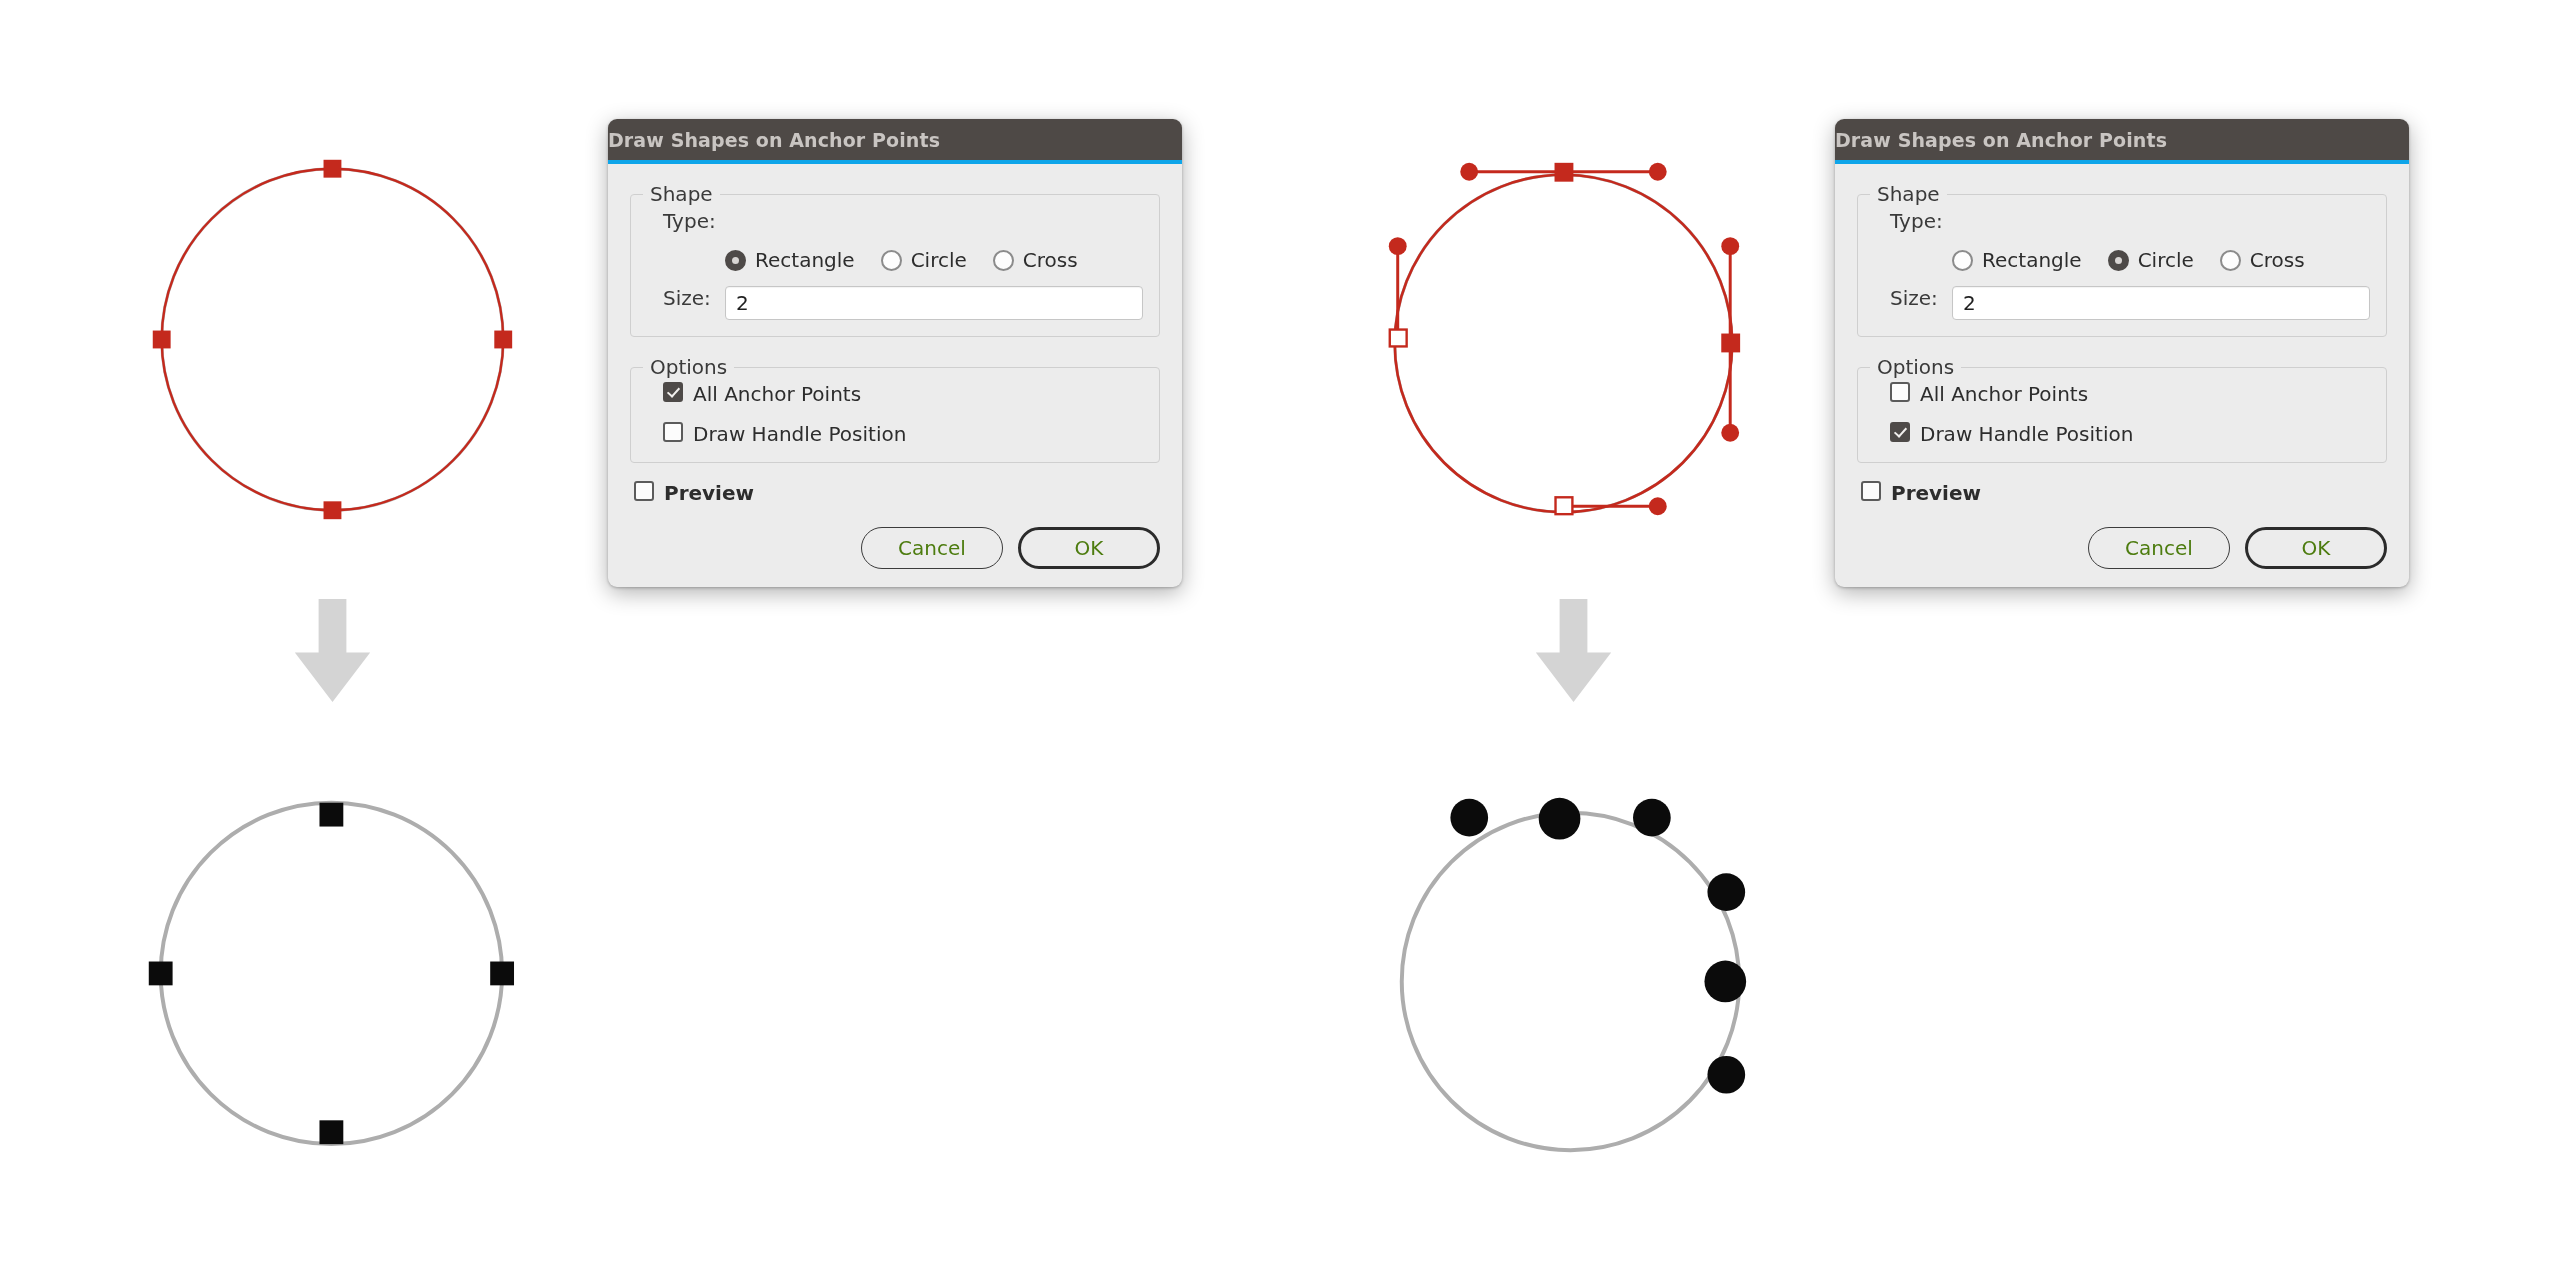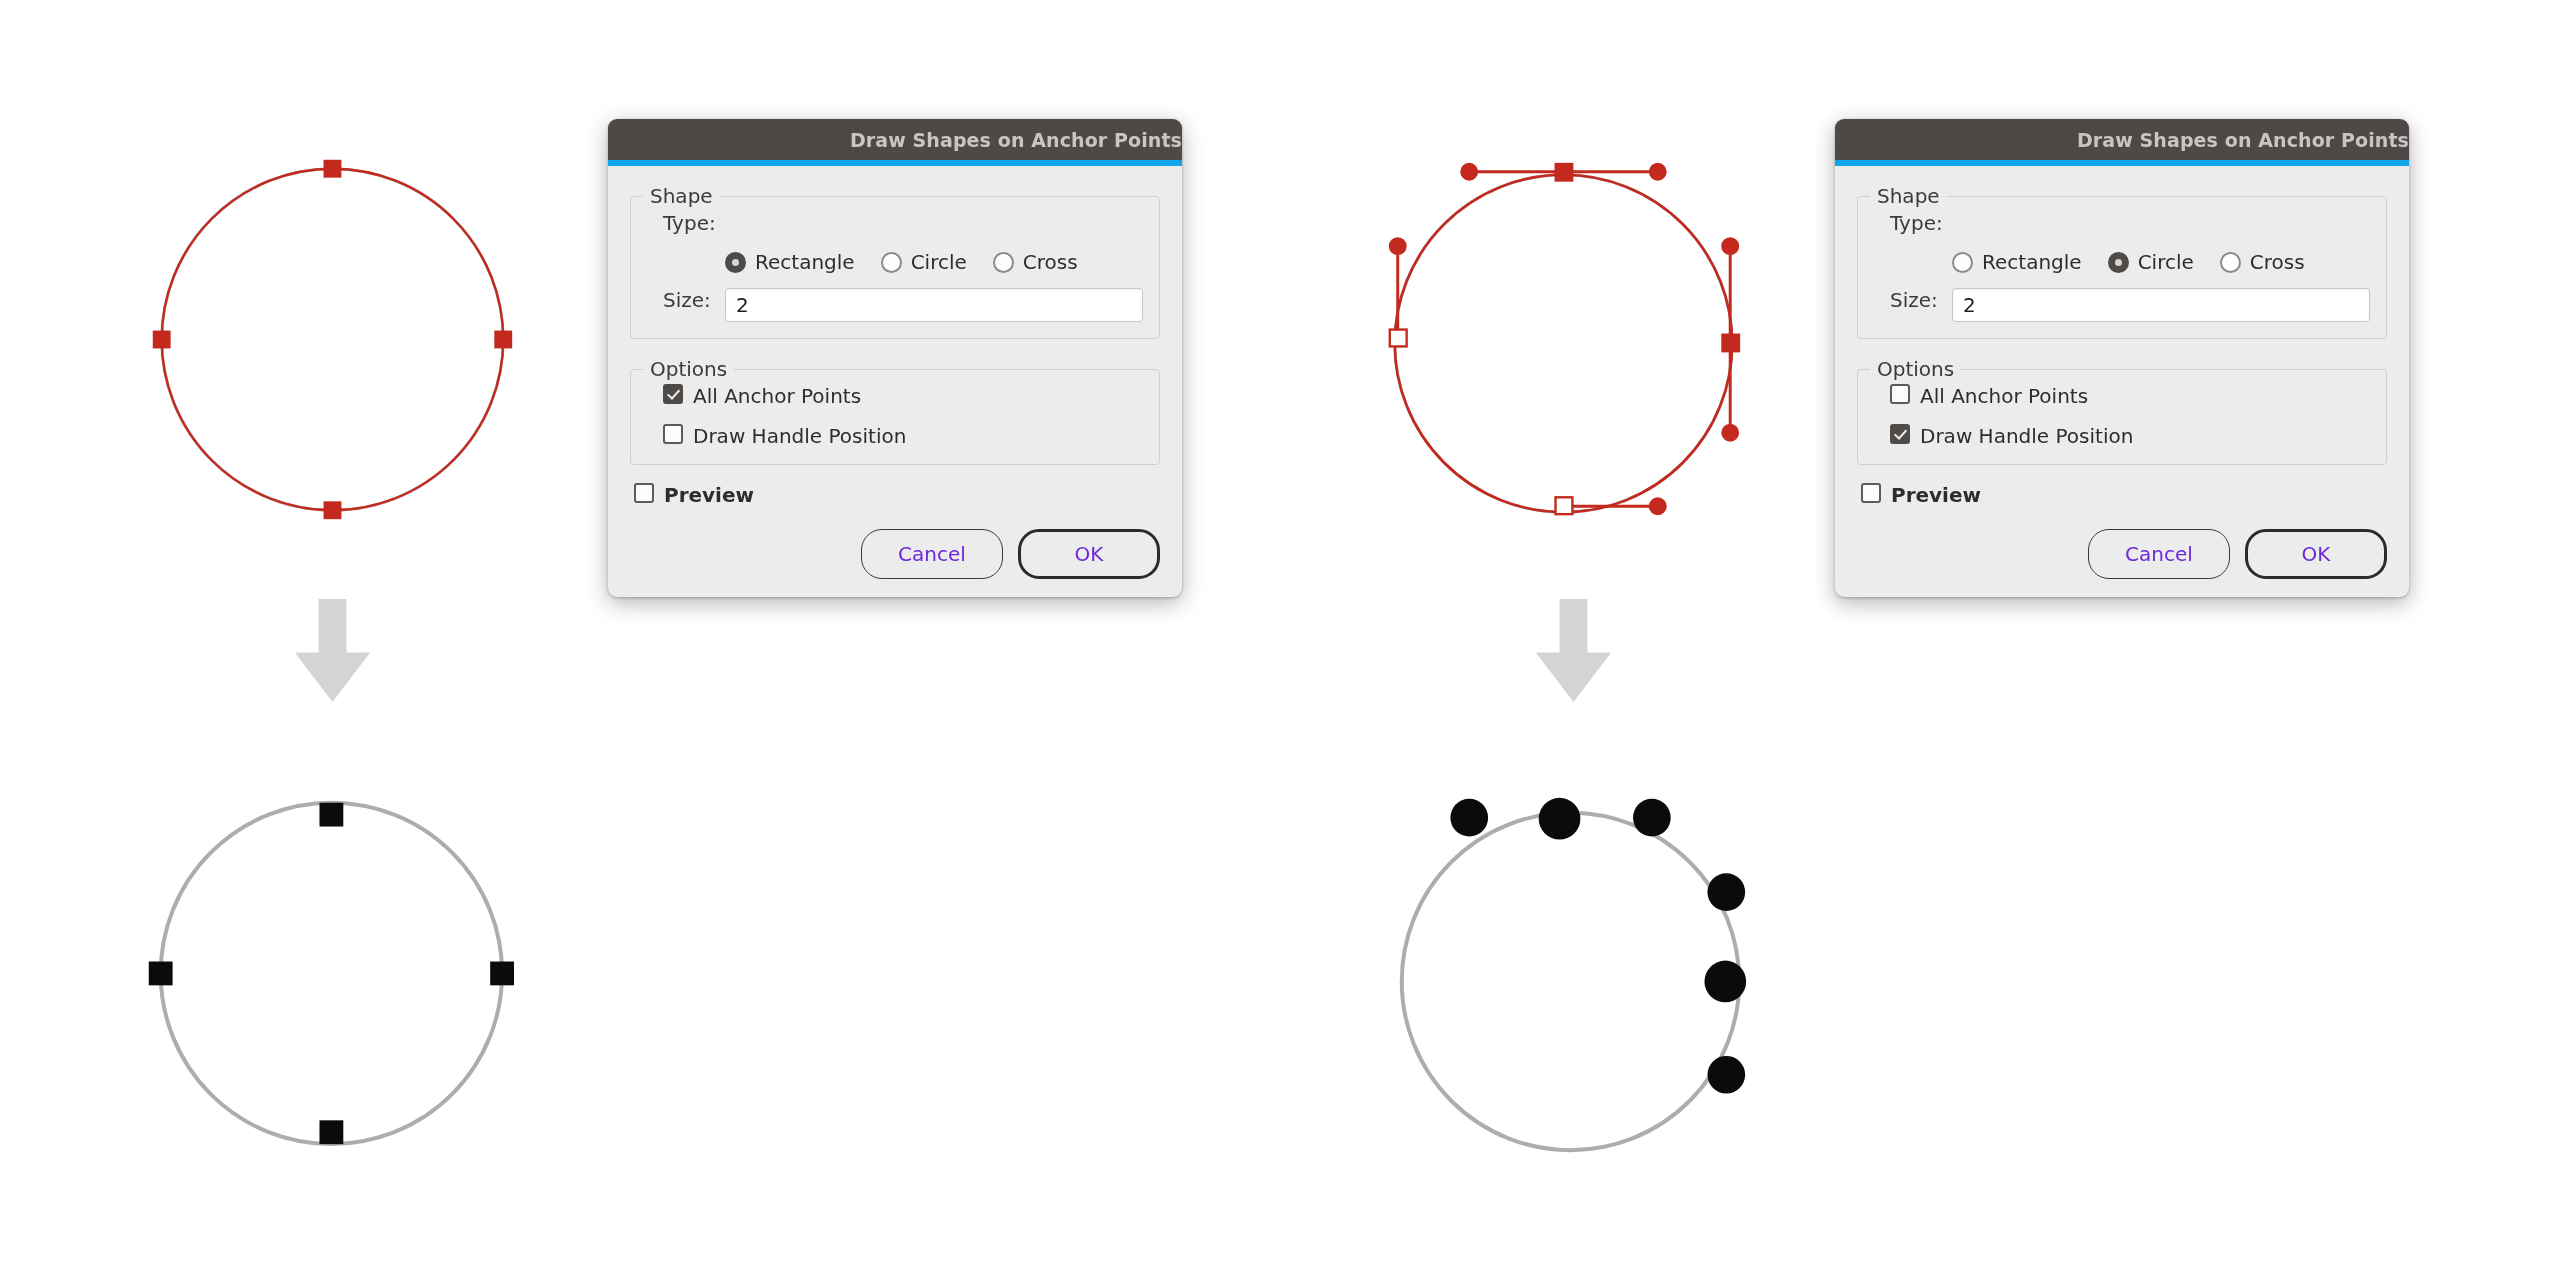--- a/index.html
+++ b/index.html
@@ -15,22 +15,22 @@
     position:absolute;
     width:574px;
     background:#ececec;
     border-radius:9px;
     box-shadow:0 6px 22px rgba(0,0,0,.30), 0 1px 3px rgba(0,0,0,.25);
     overflow:hidden;
   }
   .dlg-titlebar{
     height:41px;
     background:#4e4946;
-    border-bottom:6px solid #0ea5e9;
-    display:flex;align-items:center;justify-content:flex-end;
+    border-bottom:4px solid #0ea5e9;
+    display:flex;align-items:center;justify-content:flex-start;
   }
   .dlg-title{
     color:#c9c5c2;
     font-size:19px;
     font-weight:bold;
     letter-spacing:0.1px;
   }
   .dlg-body{padding:14px 22px 16px 22px;}
 
   
@@ -107,26 +107,26 @@
   .check-label{font-size:20px;color:#2d2d2d;margin-left:10px;white-space:nowrap;}
 
   .preview-row{margin-top:18px;margin-left:4px;font-weight:bold;}
 
   
   .btn-row{
     display:flex;justify-content:flex-end;gap:15px;
     margin-top:22px;margin-bottom:2px;
   }
   .btn{
-    min-width:142px;height:50px;
+    min-width:142px;height:42px;
     border-radius:21px;
     background:#ececec;
     border:1.6px solid #3b3b3b;
     display:flex;align-items:center;justify-content:center;
-    font-size:20px;color:#6d28d9;
+    font-size:20px;color:#4d7c0f;
     box-sizing:border-box;
     cursor:default;
   }
   .btn.default{border-width:3.2px;border-color:#2b2b2b;}
 
   
   .art{position:absolute;}
   .arrow{position:absolute;}
 </style>
 </head>

